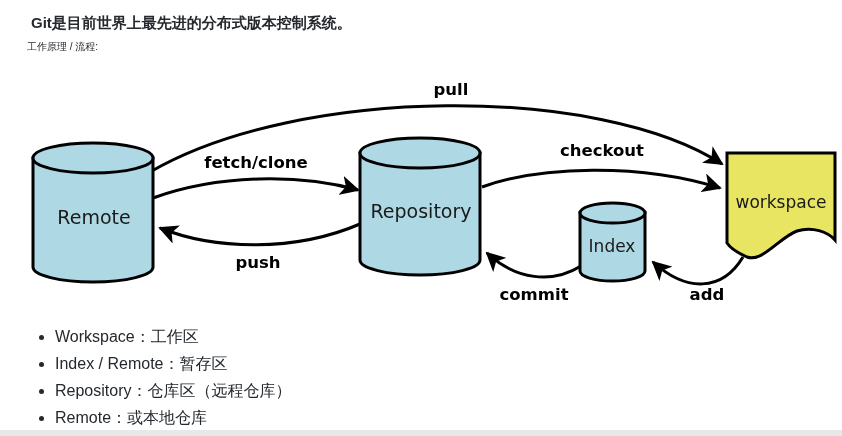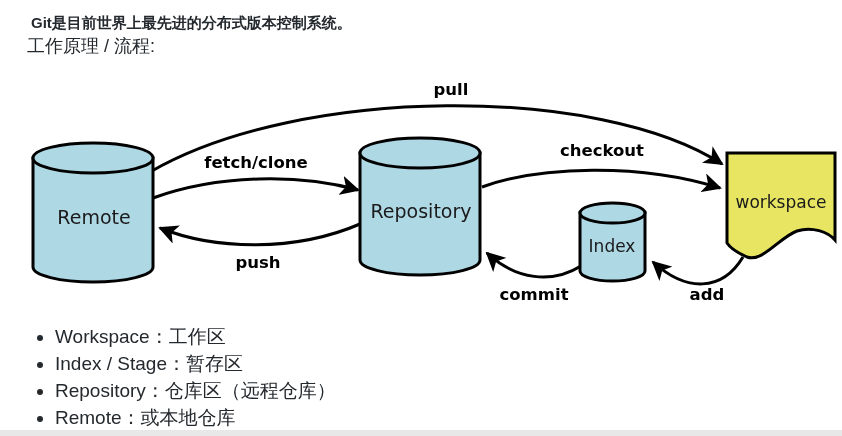--- a/index.html
+++ b/index.html
@@ -22,21 +22,21 @@
     margin: 4px;
     font-size: 15px;
     line-height: 19px;
     font-weight: bold;
   }
   .subtitle {
     position: absolute;
     left: 27px;
     top: 37px;
     margin: 0;
-    font-size: 18px;
+    font-size: 10px;
     line-height: 19px;
   }
   svg.diagram {
     position: absolute;
     left: 0;
     top: 60px;
     width: 842px;
     height: 255px;
   }
   .arrow {
@@ -65,21 +65,21 @@
     fill: #000000;
     text-anchor: middle;
   }
   ul.legend {
     position: absolute;
     left: 35px;
     top: 323px;
     margin: 0;
     padding: 0 0 0 20px;
     list-style: disc outside;
-    font-size: 19px;
+    font-size: 16px;
   }
   ul.legend li {
     height: 27px;
     line-height: 27px;
   }
   .bottom-strip {
     position: absolute;
     left: 0;
     bottom: 0;
     width: 842px;
@@ -135,20 +135,20 @@
     <text class="edge-label" x="451" y="95">pull</text>
     <text class="edge-label" x="256" y="168">fetch/clone</text>
     <text class="edge-label" x="602" y="156">checkout</text>
     <text class="edge-label" x="258" y="268">push</text>
     <text class="edge-label" x="534" y="300">commit</text>
     <text class="edge-label" x="707" y="300">add</text>
   </svg>
 
   <ul class="legend">
     <li>Workspace：工作区</li>
-    <li>Index / Stage：暂存区</li>
+    <li>Index / Remote：暂存区</li>
     <li>Repository：仓库区（远程仓库）</li>
     <li>Remote：或本地仓库</li>
   </ul>
 
   <div class="bottom-strip"></div>
 
 </div>
 
 </body></html>

